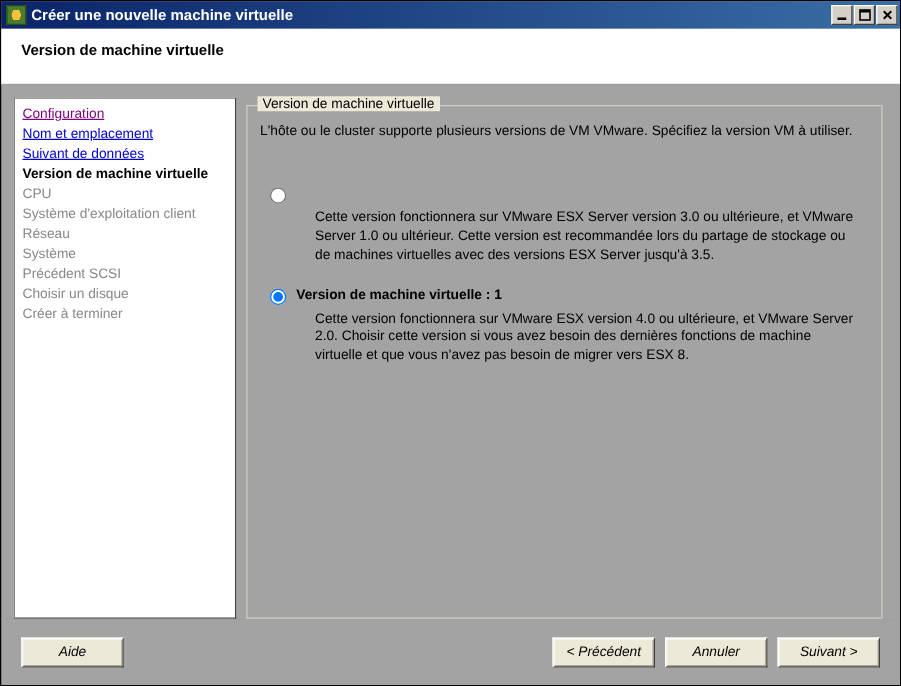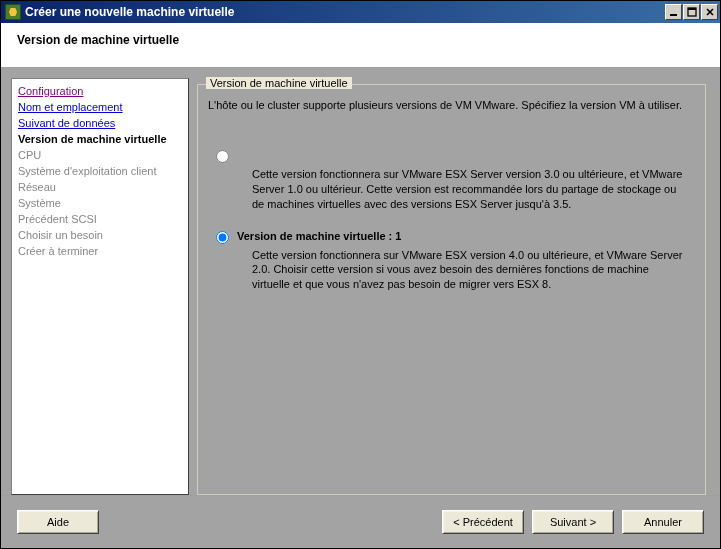--- a/index.html
+++ b/index.html
@@ -147,20 +147,21 @@
     background: #ece9d8;
     border: 1px solid #fff;
     border-right-color: #404040;
     border-bottom-color: #404040;
     box-shadow: inset 1px 1px 0 #f5f3ea, inset -1px -1px 0 #aca899;
     font-family: inherit;
     font-size: 11px;
     cursor: pointer;
     padding: 0 10px;
     margin-left: 8px;
+    font-style: italic;
   }
   .btn:first-child { margin-left: 0; }
 </style>
 </head>
 <body>
 
 <div class="window">
   <div class="titlebar">
     <div class="icon"></div>
     <div class="title">Créer une nouvelle machine virtuelle</div>
@@ -192,21 +193,21 @@
     <div class="sidebar">
       <div class="visited">Configuration</div>
       <div class="link">Nom et emplacement</div>
       <div class="link">Suivant de données</div>
       <div class="active">Version de machine virtuelle</div>
       <div class="disabled">CPU</div>
       <div class="disabled">Système d'exploitation client</div>
       <div class="disabled">Réseau</div>
       <div class="disabled">Système</div>
       <div class="disabled">Précédent SCSI</div>
-      <div class="disabled">Choisir un besoin</div>
+      <div class="disabled">Choisir un disque</div>
       <div class="disabled">Créer à terminer</div>
     </div>
 
     <div class="main">
       <div class="groupbox">
         <span class="legend">Version de machine virtuelle</span>
         <p class="intro">L'hôte ou le cluster supporte plusieurs versions de VM VMware. Spécifiez la version VM à utiliser.</p>
 
         <div class="option">
           <input type="radio" name="vmver" style="">
@@ -219,16 +220,16 @@
         </div>
         <div class="option-desc">Cette version fonctionnera sur VMware ESX version 4.0 ou ultérieure, et  VMware Server 2.0. Choisir cette version si vous avez besoin des dernières fonctions de machine virtuelle et que vous n'avez pas besoin de migrer vers  ESX 8.</div>
       </div>
     </div>
   </div>
 
   <div class="footer">
     <button class="btn">Aide</button>
     <div class="spacer"></div>
     <button class="btn">&lt; Précédent</button>
+    <button class="btn">Annuler</button>
     <button class="btn">Suivant &gt;</button>
-    <button class="btn">Annuler</button>
   </div>
 </div>
 
 </body></html>

